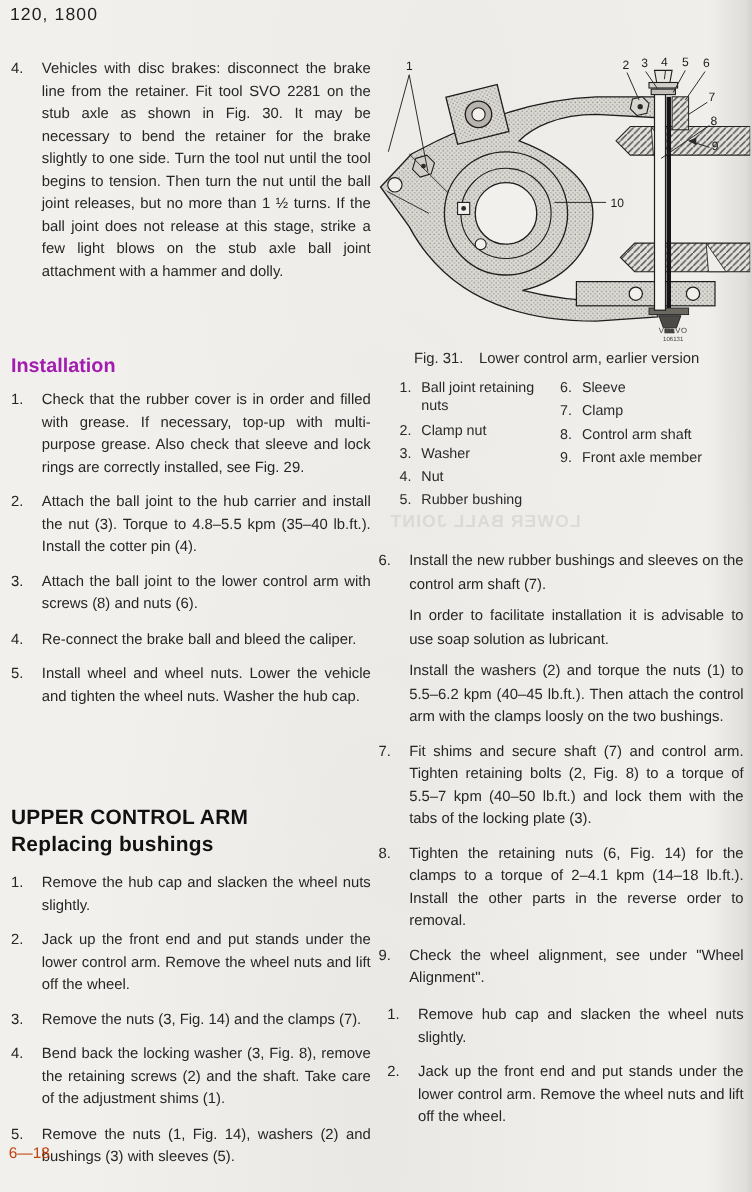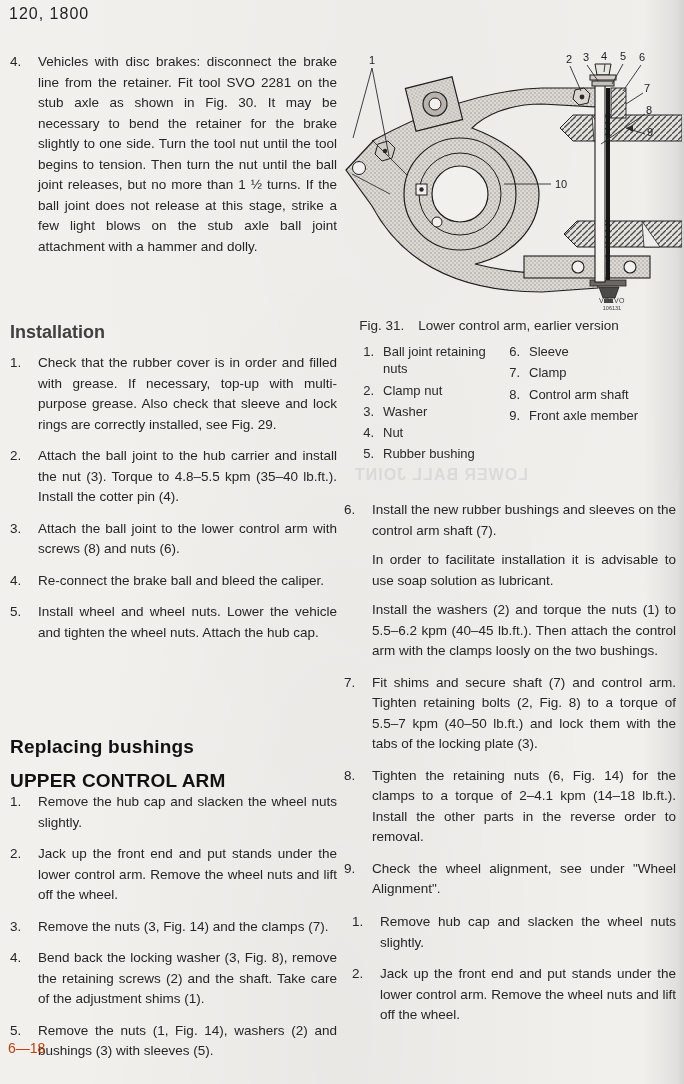--- a/index.html
+++ b/index.html
@@ -23,23 +23,23 @@
   }
   .ftr {
     position:absolute; left:8px; top:1040px;
     font-size:14px; color:#c2410c;text-align:center;
   }
   .col { position:absolute; }
   .li { display:flex; margin-bottom:11px; }
   .num { flex:none; width:28px; font-size:13.5px; line-height:1.52; }
   .txt { flex:1; font-size:13.5px; line-height:1.52; text-align:justify; }
   .txt + .txt { margin-top:9px; }
-  .h1 { font-weight:bold; font-size:18px; margin:0 0 10px 0; color:#404040; }
+  .h1 { font-weight:bold; font-size:18px; margin:0 0 10px 0; color:#a21caf; }
   .h2 { font-weight:bold; font-size:19px; margin:0; color:#111; letter-spacing:0.2px; }
-  .caption { position:absolute; left:325px; top:318px; width:328px;
+  .caption { position:absolute; left:342px; top:318px; width:328px;
     text-align:center; font-size:13.5px; color:#2a2a2a; }
   .caption .figno { margin-right:14px; }
   .legend { position:absolute; left:352px; top:343px; width:322px;
     display:flex; font-size:13px; line-height:1.33; color:#2a2a2a; }
   .leg-col { display:flex; flex-direction:column; }
   .leg-col.left  { width:146px; }
   .leg-col.right { flex:1; }
   .lrow { display:flex; margin-bottom:4px; }
   .lnum { flex:none; width:22px; text-align:right; margin-right:9px; }
   .llabel { flex:1; }
@@ -80,27 +80,27 @@
   <div class="li">
     <span class="num">3.</span>
     <div class="txt">Attach the ball joint to the lower control arm with screws (8) and nuts (6).</div>
   </div>
   <div class="li">
     <span class="num">4.</span>
     <div class="txt">Re-connect the brake ball and bleed the caliper.</div>
   </div>
   <div class="li">
     <span class="num">5.</span>
-    <div class="txt">Install wheel and wheel nuts. Lower the vehicle and tighten the wheel nuts. Attach the hub cap.</div>
+    <div class="txt">Install wheel and wheel nuts. Lower the vehicle and tighten the wheel nuts. Washer the hub cap.</div>
   </div>
 </div>
 
 <div class="col" style="left:10px; top:733px; width:327px;">
+  <div class="h2">UPPER CONTROL ARM</div>
   <div class="h2" style="margin:3px 0 12px 0;">Replacing bushings</div>
-  <div class="h2">UPPER CONTROL ARM</div>
   <div class="li">
     <span class="num">1.</span>
     <div class="txt">Remove the hub cap and slacken the wheel nuts slightly.</div>
   </div>
   <div class="li">
     <span class="num">2.</span>
     <div class="txt">Jack up the front end and put stands under the lower control arm. Remove the wheel nuts and lift off the wheel.</div>
   </div>
   <div class="li">
     <span class="num">3.</span>

